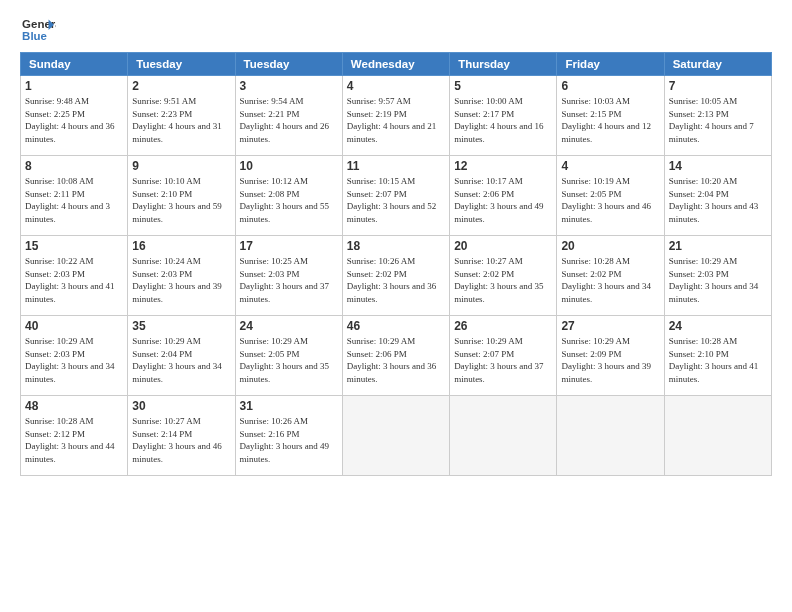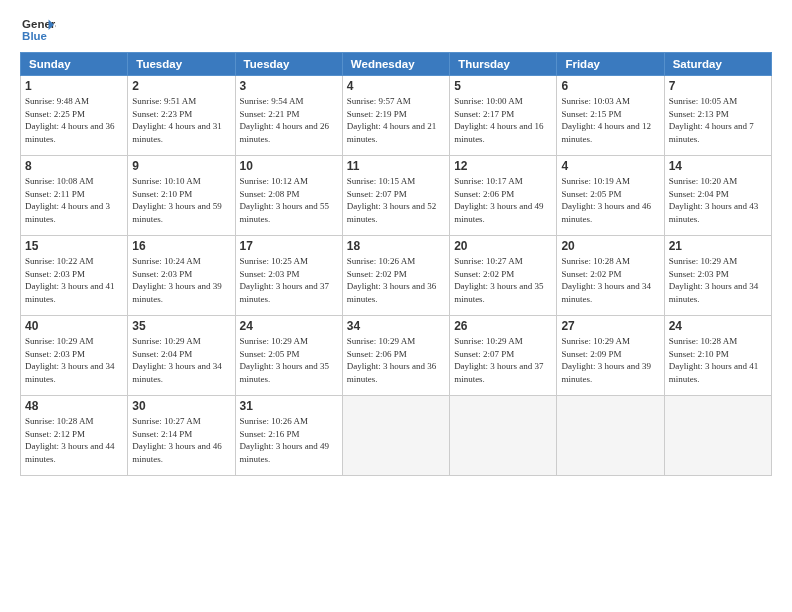--- a/index.html
+++ b/index.html
@@ -211,21 +211,21 @@
           </td>
           <td>
             <span class="day-number">35</span>
             <div class="day-info">Sunrise: 10:29 AM<br>Sunset: 2:04 PM<br>Daylight: 3 hours and 34 minutes.</div>
           </td>
           <td>
             <span class="day-number">24</span>
             <div class="day-info">Sunrise: 10:29 AM<br>Sunset: 2:05 PM<br>Daylight: 3 hours and 35 minutes.</div>
           </td>
           <td>
-            <span class="day-number">34</span>
+            <span class="day-number">46</span>
             <div class="day-info">Sunrise: 10:29 AM<br>Sunset: 2:06 PM<br>Daylight: 3 hours and 36 minutes.</div>
           </td>
           <td>
             <span class="day-number">26</span>
             <div class="day-info">Sunrise: 10:29 AM<br>Sunset: 2:07 PM<br>Daylight: 3 hours and 37 minutes.</div>
           </td>
           <td>
             <span class="day-number">27</span>
             <div class="day-info">Sunrise: 10:29 AM<br>Sunset: 2:09 PM<br>Daylight: 3 hours and 39 minutes.</div>
           </td>

